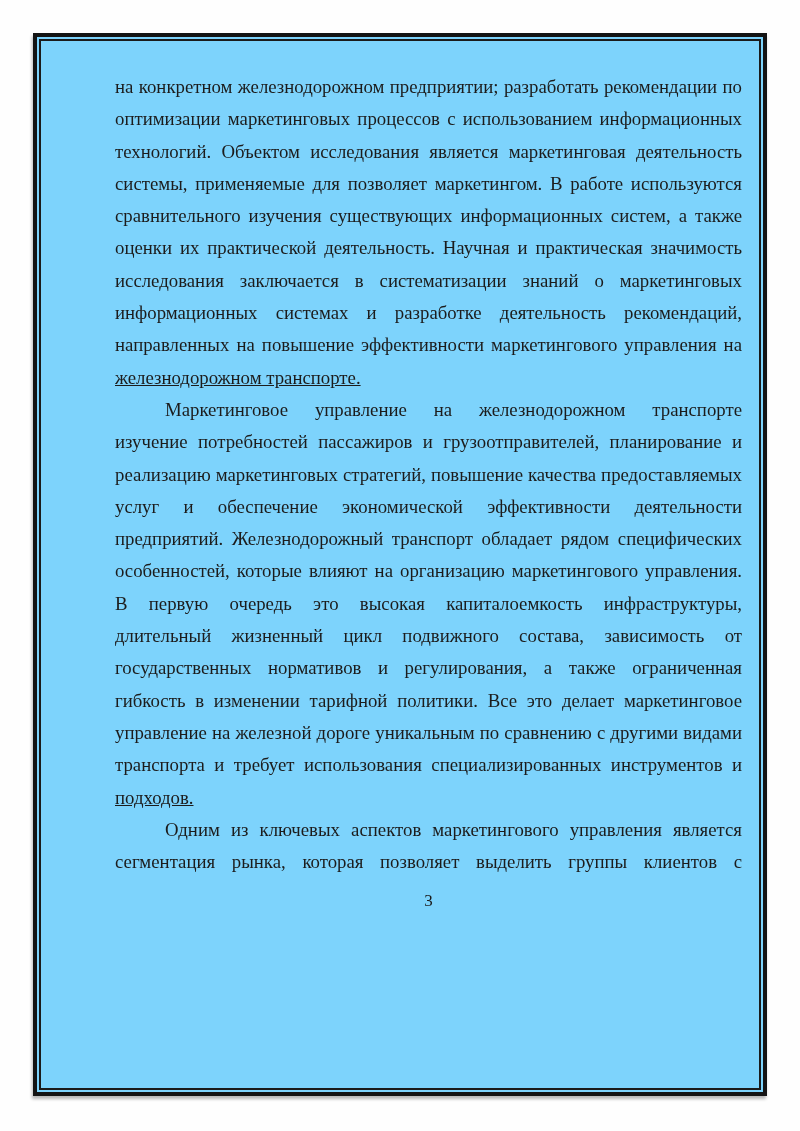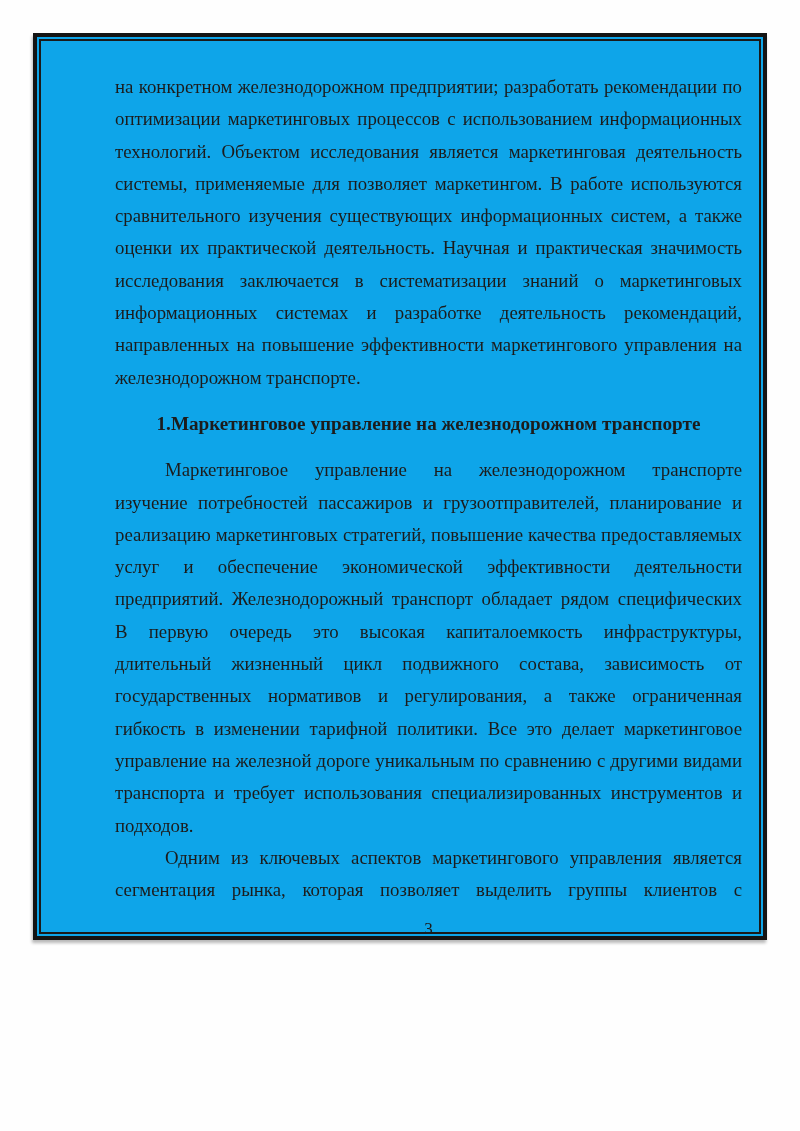--- a/index.html
+++ b/index.html
@@ -11,44 +11,44 @@
     background: #fefefe;
     font-family: "Liberation Serif", "DejaVu Serif", serif;
     color: #1c1c1c;
     overflow: hidden;
   }
   .sheet {
     position: absolute;
     left: 33px;
     top: 33px;
     width: 734px;
-    height: 907px;
+    height: 1063px;
     border: 4px solid #141414;
-    background: #0ea5e9;
+    background: #7dd3fc;
     box-shadow: -1px 3px 3px rgba(0,0,0,0.28);
   }
   .sheet-inner {
     position: absolute;
     left: 2px; top: 2px; right: 2px; bottom: 2px;
     border: 2px solid #1a1a1a;
   }
   .content {
     position: absolute;
     left: 0; top: 0; right: 0; bottom: 0;
     padding: 30px 17px 0 74px;
   }
   .ln {
     font-size: 18.8px;
     line-height: 32.3px;
     height: 32.3px;
     white-space: normal;
     overflow: hidden;
   }
   .j { text-align: justify; text-align-last: justify; }
-  .last { text-align: left; text-align-last: left; }
+  .last { text-align: left; text-align-last: left; text-decoration: underline; }
   .indent { text-indent: 50px; }
   .heading {
     font-weight: bold;
     text-align: center;
     font-size: 19.2px;
     line-height: 32.3px;
     margin-top: 14px;
     margin-bottom: 14px;
   }
   .footer {
@@ -72,28 +72,28 @@
           <div class="ln j">технологий. Объектом исследования является маркетинговая деятельность</div>
           <div class="ln j">системы, применяемые для позволяет маркетингом. В работе используются</div>
           <div class="ln j">сравнительного изучения существующих информационных систем, а также</div>
           <div class="ln j">оценки их практической деятельность. Научная и практическая значимость</div>
           <div class="ln j">исследования заключается в систематизации знаний о маркетинговых</div>
           <div class="ln j">информационных системах и разработке деятельность рекомендаций,</div>
           <div class="ln j">направленных на повышение эффективности маркетингового управления на</div>
           <div class="ln last">железнодорожном транспорте.</div>
         </div>
 
-        <div class="heading">1.Маркетинговое управление на железнодорожном транспорте</div>
 
         <div>
           <div class="ln j indent">Маркетинговое управление на железнодорожном транспорте</div>
           <div class="ln j">изучение потребностей пассажиров и грузоотправителей, планирование и</div>
           <div class="ln j">реализацию маркетинговых стратегий, повышение качества предоставляемых</div>
           <div class="ln j">услуг и обеспечение экономической эффективности деятельности</div>
           <div class="ln j">предприятий. Железнодорожный транспорт обладает рядом специфических</div>
+          <div class="ln j">особенностей, которые влияют на организацию маркетингового управления.</div>
           <div class="ln j">В первую очередь это высокая капиталоемкость инфраструктуры,</div>
           <div class="ln j">длительный жизненный цикл подвижного состава, зависимость от</div>
           <div class="ln j">государственных нормативов и регулирования, а также ограниченная</div>
           <div class="ln j">гибкость в изменении тарифной политики. Все это делает маркетинговое</div>
           <div class="ln j">управление на железной дороге уникальным по сравнению с другими видами</div>
           <div class="ln j">транспорта и требует использования специализированных инструментов и</div>
           <div class="ln last">подходов.</div>
         </div>
 
         <div>

